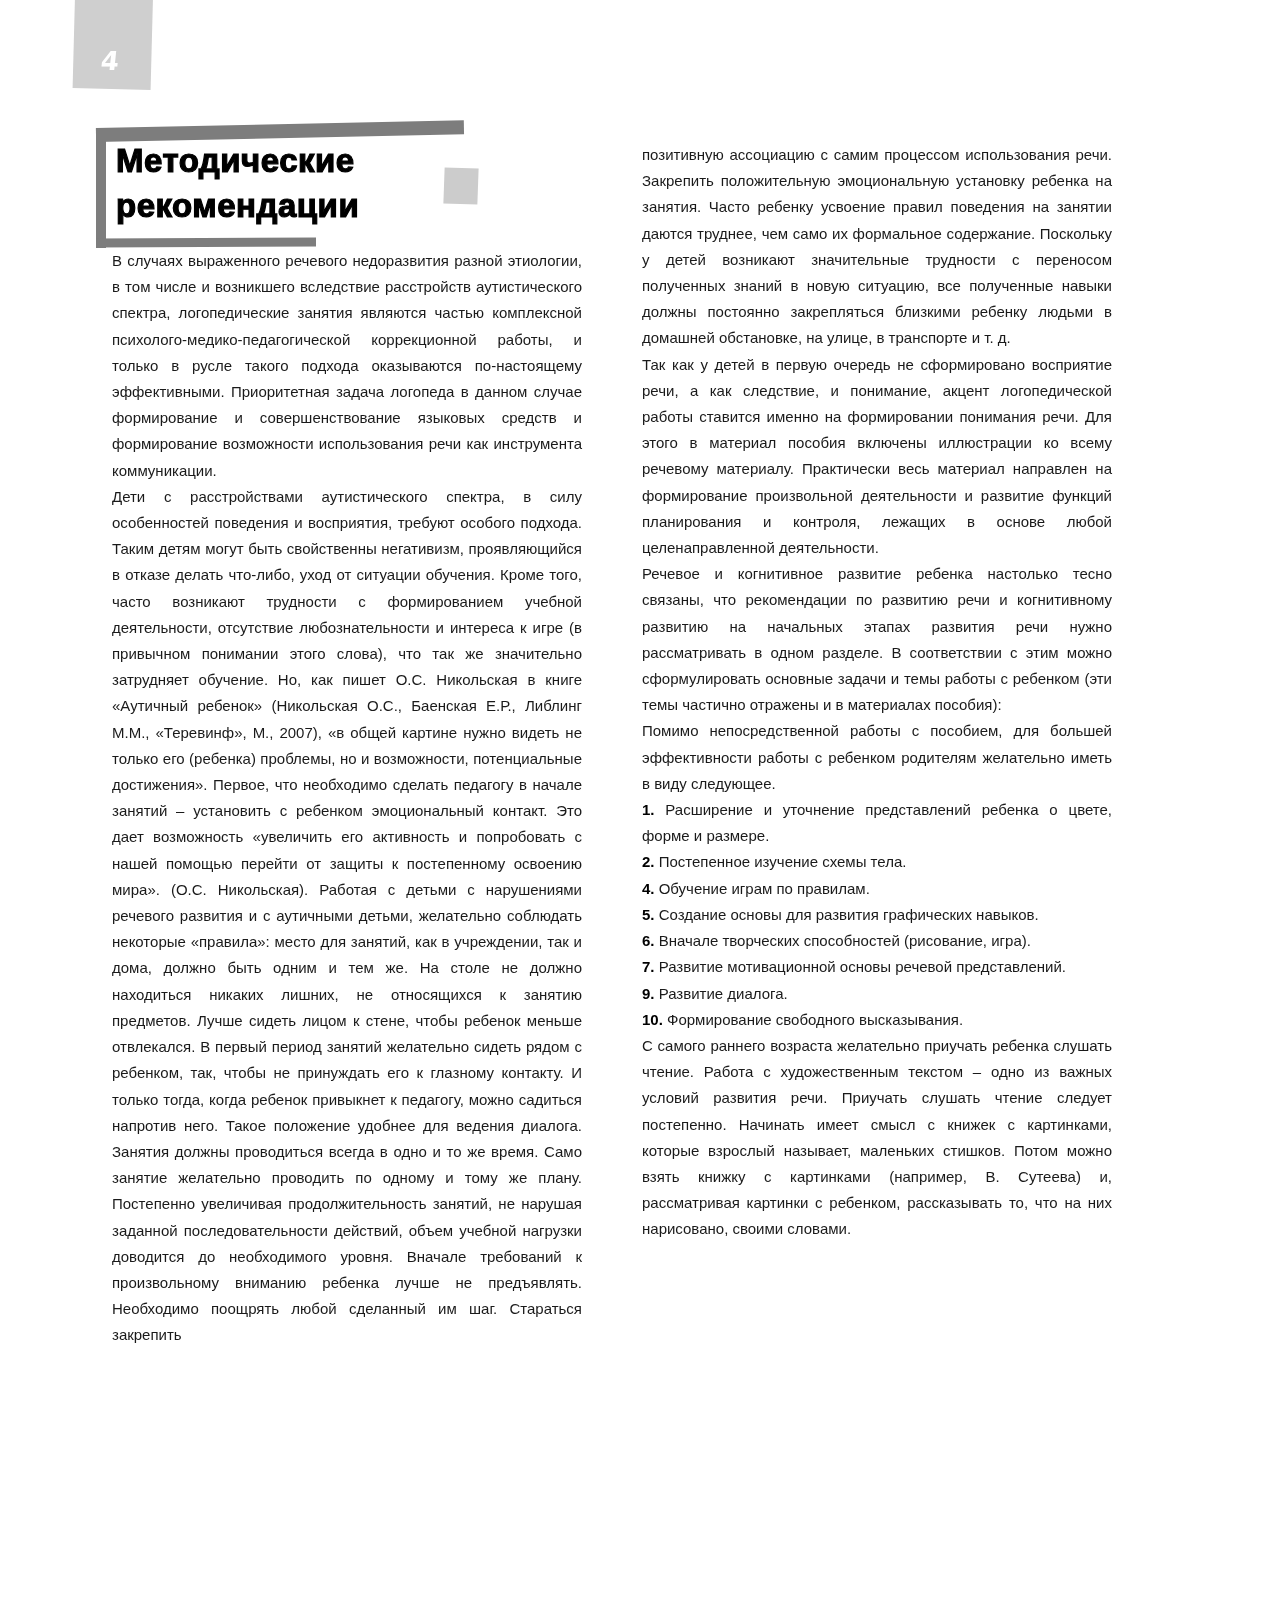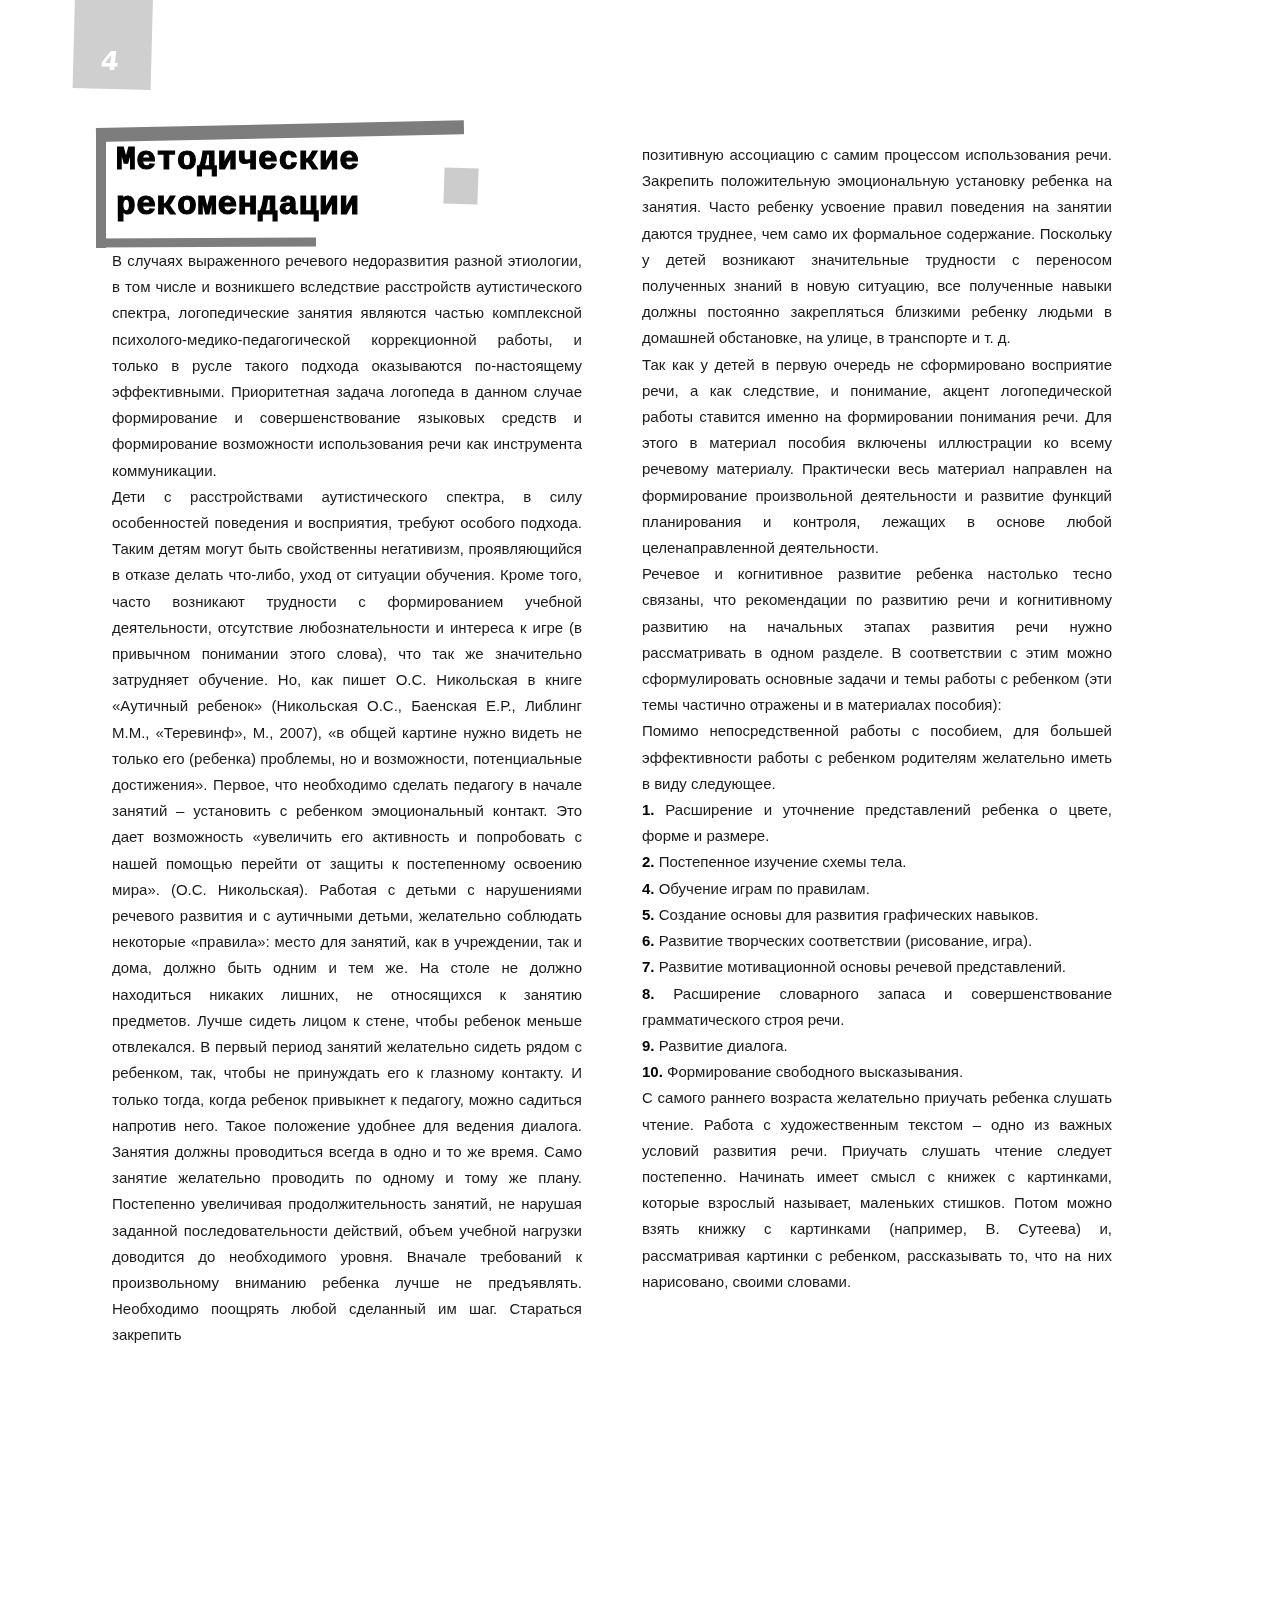--- a/index.html
+++ b/index.html
@@ -76,21 +76,21 @@
       width: 34px;
       height: 36px;
       background: #cccccc;
       transform: rotate(2deg);
     }
     .page-title {
       position: absolute;
       left: 116px;
       top: 138px;
       margin: 0;
-      font-family: Liberation Mono, monospace;
+      font-family: Liberation Sans, sans-serif;
       font-weight: 900;
       font-size: 33px;
       line-height: 45px;
       letter-spacing: 0.5px;
       color: #000000;
       -webkit-text-stroke: 1.2px #000;
     }
     .column {
       position: absolute;
       top: 0;
@@ -149,21 +149,20 @@
   <p>позитивную ассоциацию с самим процессом использования речи. Закрепить положительную эмоциональную установку ребенка на занятия. Часто ребенку усвоение правил поведения на занятии даются труднее, чем само их формальное содержание. Поскольку у детей возникают значительные трудности с переносом полученных знаний в новую ситуацию, все полученные навыки должны постоянно закрепляться близкими ребенку людьми в домашней обстановке, на улице, в транспорте и т. д.</p>
   <p>Так как у детей в первую очередь не сформировано восприятие речи, а как следствие, и понимание, акцент логопедической работы ставится именно на формировании понимания речи. Для этого в материал пособия включены иллюстрации ко всему речевому материалу. Практически весь материал направлен на формирование произвольной деятельности и развитие функций планирования и контроля, лежащих в основе любой целенаправленной деятельности.</p>
   <p>Речевое и когнитивное развитие ребенка настолько тесно связаны, что рекомендации по развитию речи и когнитивному развитию на начальных этапах развития речи нужно рассматривать в одном разделе. В соответствии с этим можно сформулировать основные задачи и темы работы с ребенком (эти темы частично отражены и в материалах пособия):</p>
   <p>Помимо непосредственной работы с пособием, для большей эффективности работы с ребенком родителям желательно иметь в виду следующее.</p>
 
   <div>
     <p class="list-item"><span class="list-num">1.</span> <span>Расширение и уточнение представлений ребенка о цвете, форме и размере.</span></p>
     <p class="list-item"><span class="list-num">2.</span> <span>Постепенное изучение схемы тела.</span></p>
     <p class="list-item"><span class="list-num">4.</span> <span>Обучение играм по правилам.</span></p>
     <p class="list-item"><span class="list-num">5.</span> <span>Создание основы для развития графических навыков.</span></p>
-    <p class="list-item"><span class="list-num">6.</span> <span>Развитие творческих соответствии (рисование, игра).</span></p>
+    <p class="list-item"><span class="list-num">6.</span> <span>Вначале творческих способностей (рисование, игра).</span></p>
     <p class="list-item"><span class="list-num">7.</span> <span>Развитие мотивационной основы речевой представлений.</span></p>
-    <p class="list-item"><span class="list-num">8.</span> <span>Расширение словарного запаса и совершенствование грамматического строя речи.</span></p>
     <p class="list-item"><span class="list-num">9.</span> <span>Развитие диалога.</span></p>
     <p class="list-item"><span class="list-num">10.</span> <span>Формирование свободного высказывания.</span></p>
   </div>
 
   <p>С самого раннего возраста желательно приучать ребенка слушать чтение. Работа с художественным текстом – одно из важных условий развития речи. Приучать слушать чтение следует постепенно. Начинать имеет смысл с книжек с картинками, которые взрослый называет, маленьких стишков. Потом можно взять книжку с картинками (например, В. Сутеева) и, рассматривая картинки с ребенком, рассказывать то, что на них нарисовано, своими словами.</p>
 </div>
 
 </body></html>

